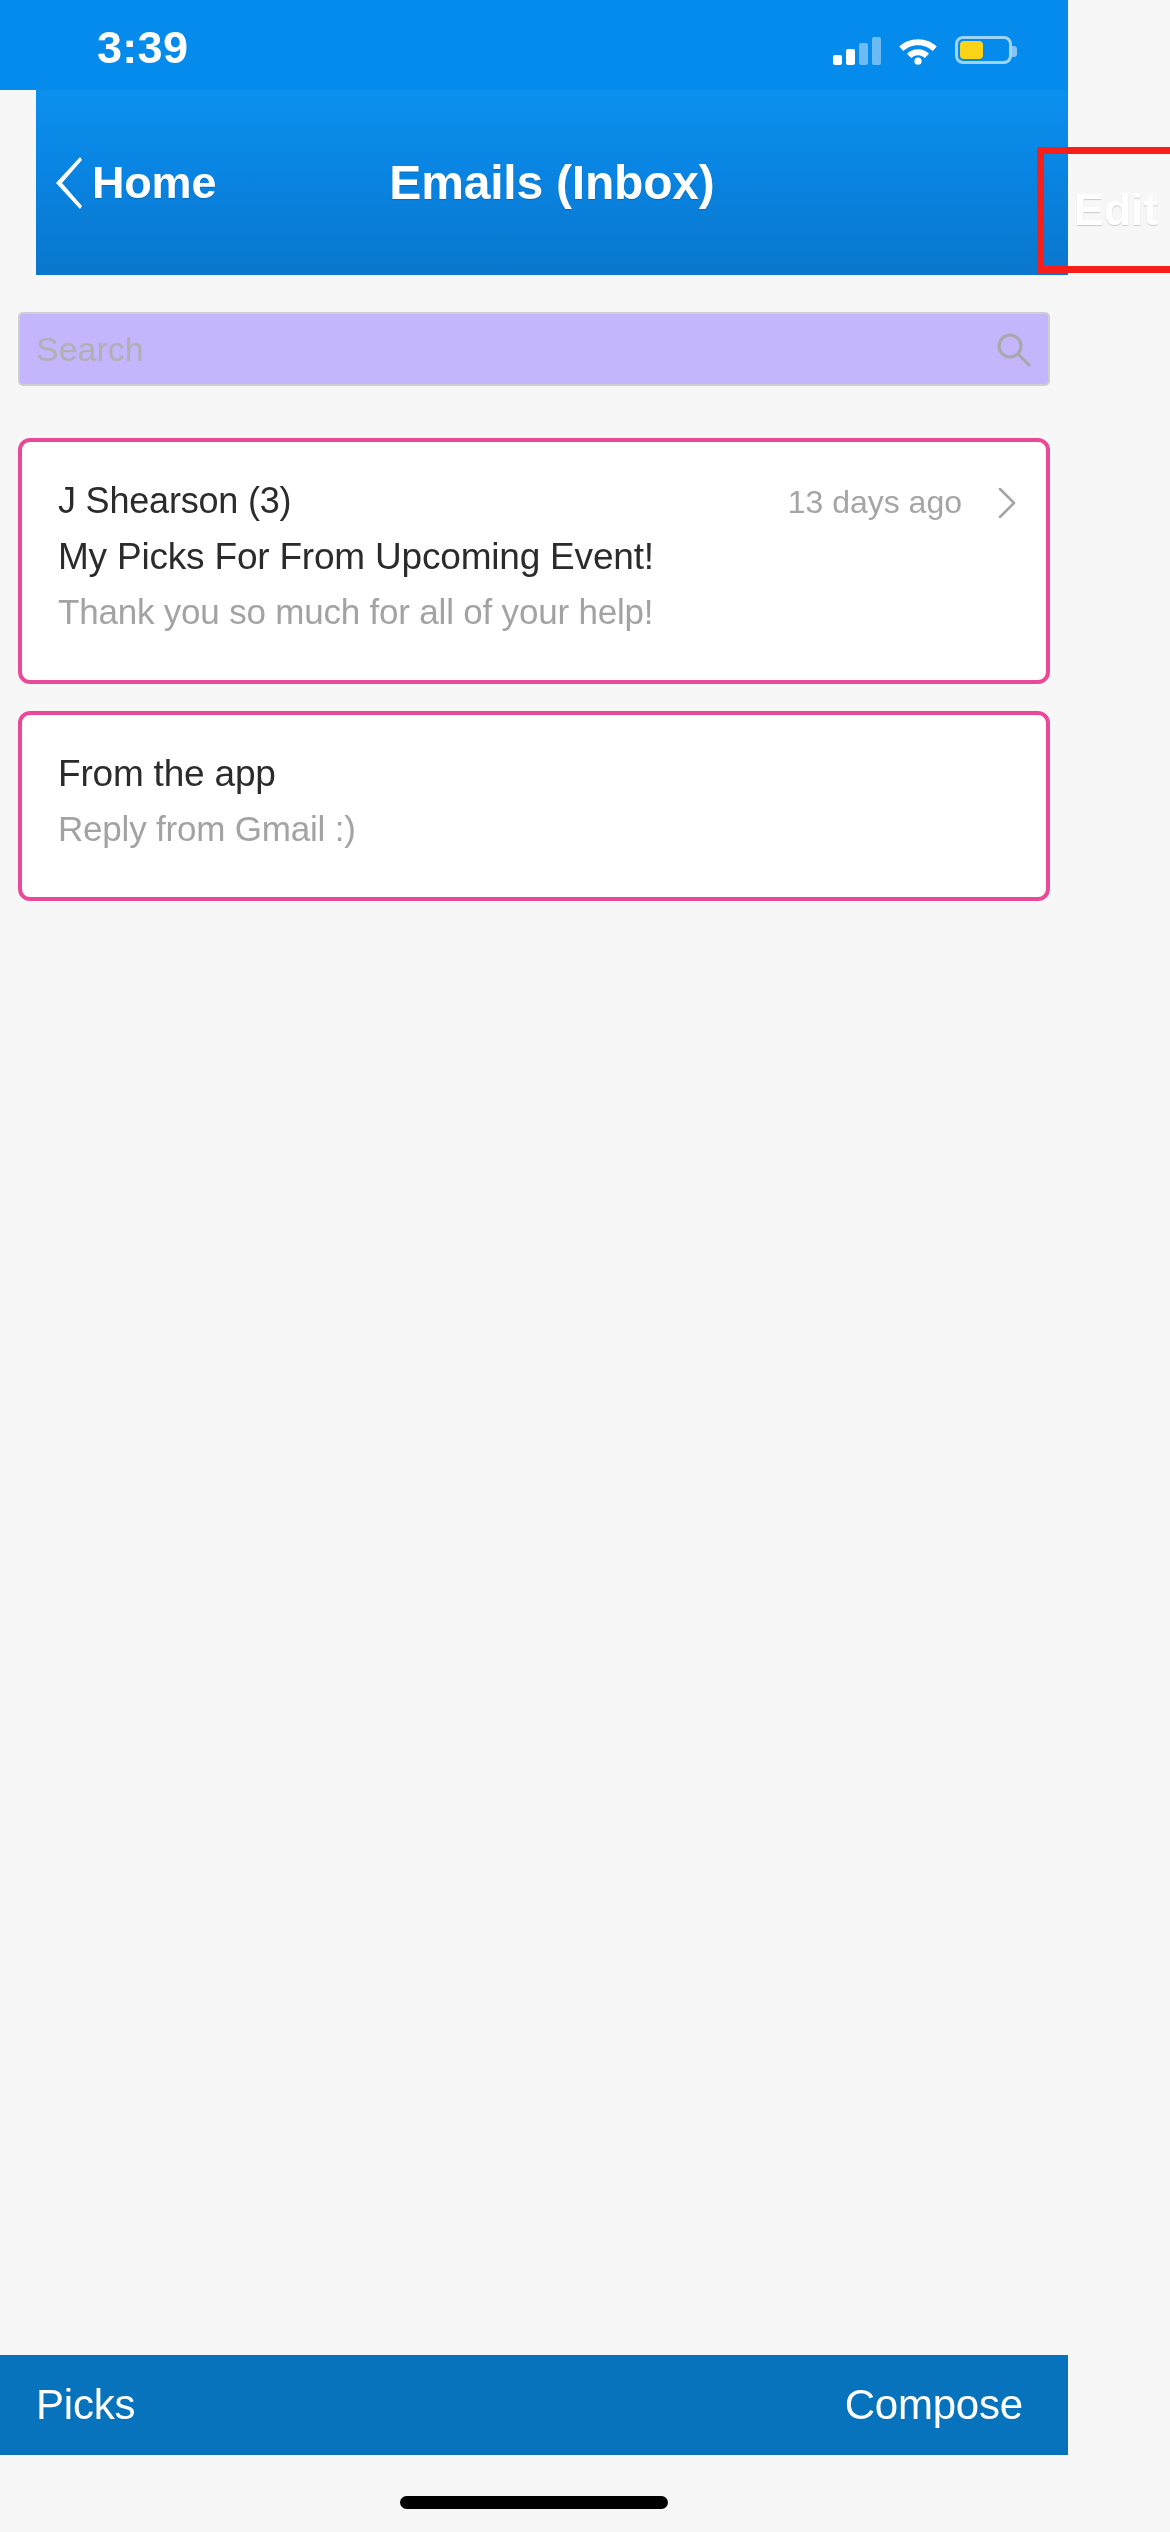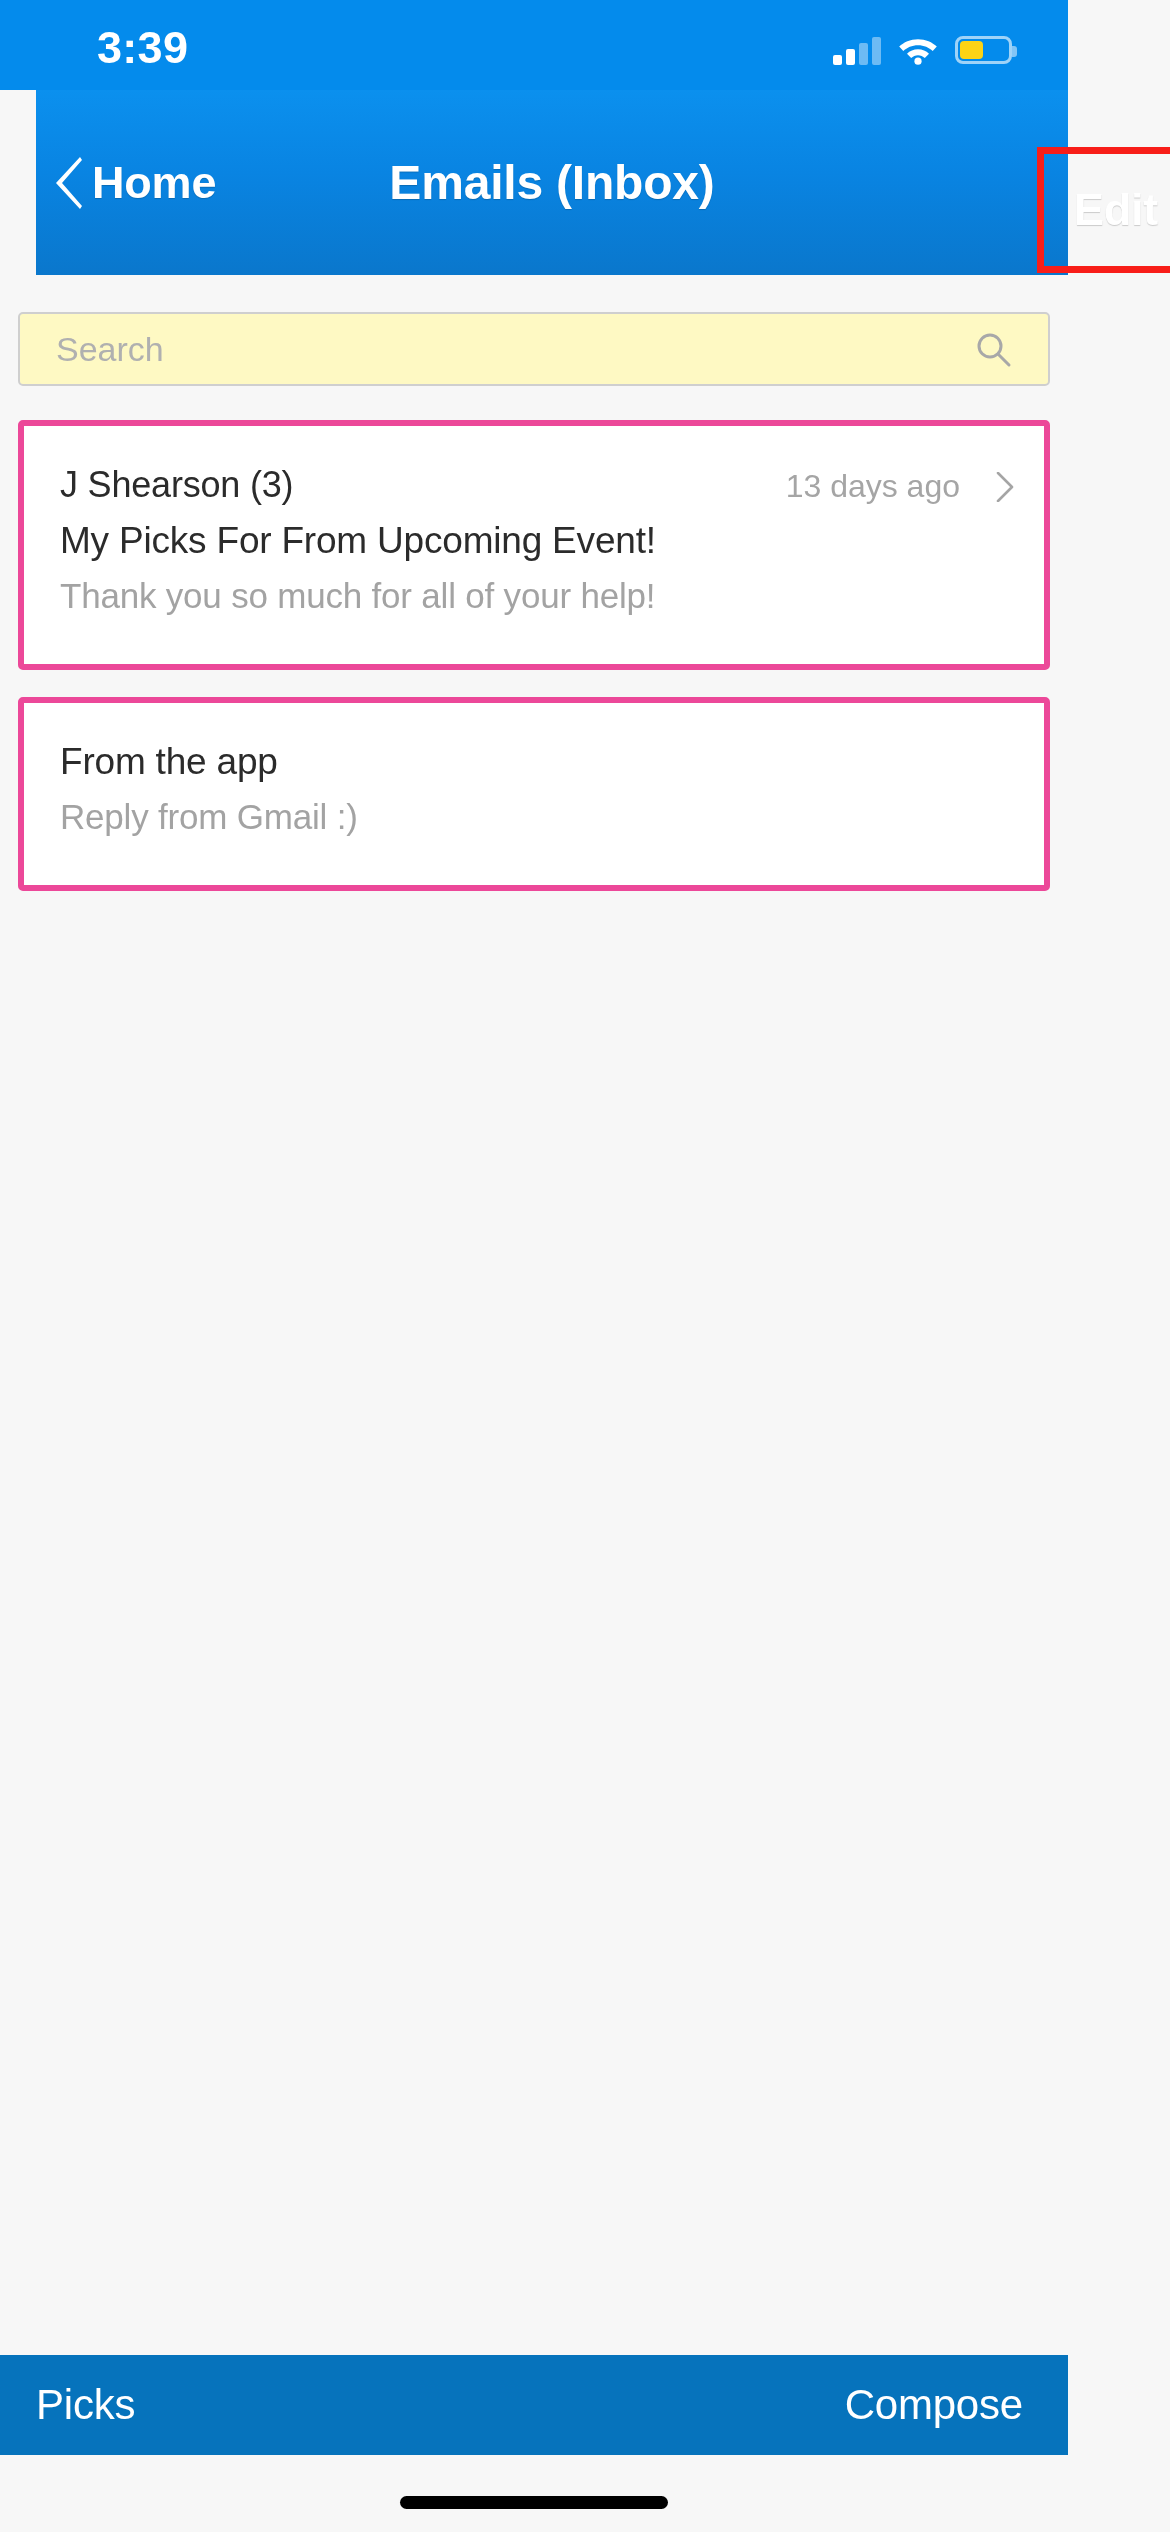--- a/index.html
+++ b/index.html
@@ -170,27 +170,27 @@
   .content {
     flex: 1 1 auto;
     background: #f7f7f7;
     padding: 37px 18px 0 18px;
     overflow: hidden;
   }
 
   .search-wrap {
     position: relative;
     height: 74px;
-    background: #fef9c3;
+    background: #c4b5fd;
     border: 2px solid #cfcfcf;
     border-radius: 5px;
     display: flex;
     align-items: center;
-    padding: 0 36px;
-    margin-bottom: 34px;
+    padding: 0 16px;
+    margin-bottom: 52px;
     cursor: text;
   }
   .search-input {
     flex: 1 1 auto;
     border: 0;
     outline: none;
     background: transparent;
     font-family: "Liberation Sans", sans-serif;
     font-size: 34px;
     color: #3a3a3a;
@@ -202,22 +202,22 @@
     height: 38px;
     flex: 0 0 38px;
     display: block;
     margin-left: 12px;
   }
 
   
   .email-card {
     position: relative;
     background: #ffffff;
-    border: 6px solid #ec4899;
-    border-radius: 5px;
+    border: 4px solid #ec4899;
+    border-radius: 12px;
     padding: 38px 30px 48px 36px;
     margin-bottom: 27px;
     cursor: pointer;
   }
 
   .email-row-top {
     display: flex;
     align-items: baseline;
     justify-content: space-between;
     margin-bottom: 14px;

